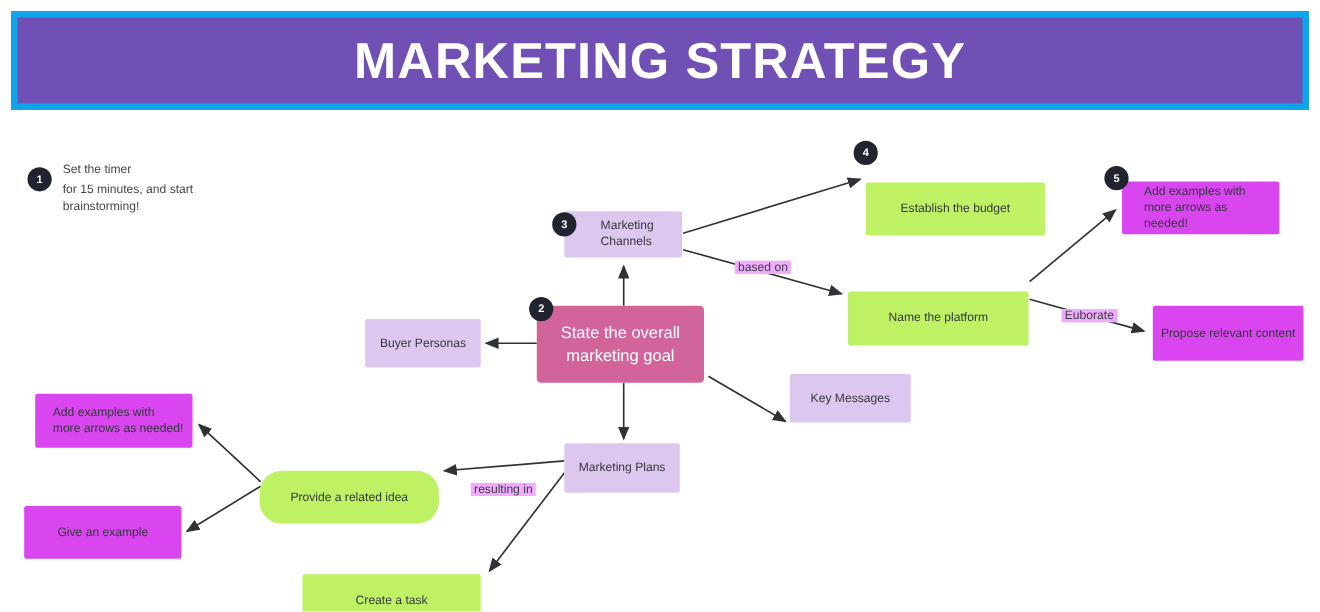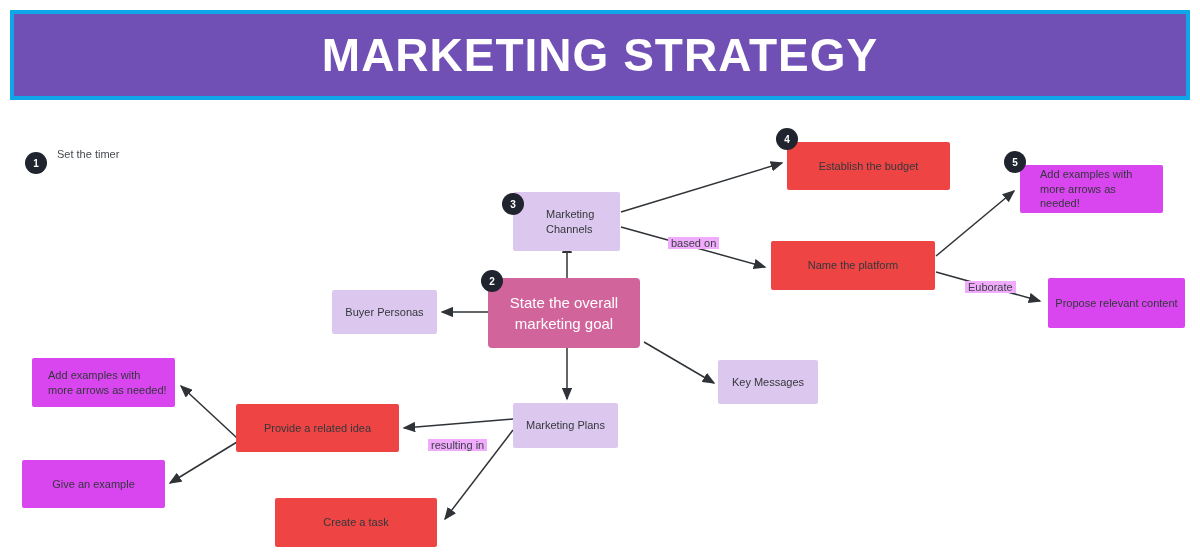--- a/index.html
+++ b/index.html
@@ -4,35 +4,35 @@
 <style>
   html,body{margin:0;padding:0;}
   body{
     width:1200px;height:556px;position:relative;overflow:hidden;
     background:#ffffff;
     font-family:"Liberation Sans","DejaVu Sans",sans-serif;
     color:#33373c;
   }
   .banner{
     position:absolute;left:10px;top:10px;width:1180px;height:90px;
-    background:#7150b5;border:4px solid #0ea5e9;box-sizing:border-box;
+    background:#7150b5;border:6px solid #0ea5e9;box-sizing:border-box;
     display:flex;align-items:center;justify-content:center;
   }
   .banner h1{
     margin:0;color:#ffffff;font-size:46px;font-weight:bold;letter-spacing:1px;
   }
   svg.wires{position:absolute;left:0;top:0;pointer-events:none;}
   .node{
     position:absolute;box-sizing:border-box;display:flex;align-items:center;
     justify-content:center;text-align:center;font-size:11px;line-height:1.35;
     color:#33373c;border-radius:2px;
   }
   .node.left{justify-content:flex-start;text-align:left;}
   .lavender{background:#dcc7ee;}
-  .mint{background:#ef4444;}
+  .mint{background:#bef264;margin-top:24px;}
   .yellow{background:#d946ef;}
   .goal{
     background:#d2649c;border-radius:4px;color:#ffffff;font-size:15px;
     line-height:1.4;
   }
   .badge{
     position:absolute;width:22px;height:22px;border-radius:50%;
     background:#1f242e;color:#ffffff;font-size:10px;font-weight:bold;
     display:flex;align-items:center;justify-content:center;z-index:5;
   }
@@ -72,57 +72,58 @@
       <line x1="936" y1="272" x2="1040" y2="301" marker-end="url(#ah)"></line>
       <line x1="513" y1="419" x2="404" y2="428" marker-end="url(#ah)"></line>
       <line x1="237" y1="438" x2="181" y2="386" marker-end="url(#ah)"></line>
       <line x1="237" y1="442" x2="170" y2="483" marker-end="url(#ah)"></line>
       <line x1="513" y1="430" x2="445" y2="519" marker-end="url(#ah)"></line>
     </g>
   </svg>
 
   <div class="annotation">
     <div class="t1">Set the timer</div>
+    <div class="t2">for 15 minutes, and start brainstorming!</div>
   </div>
 
   <div class="badge" style="left:25px;top:152px;">1</div>
   <div class="badge" style="left:481px;top:270px;">2</div>
   <div class="badge" style="left:502px;top:193px;">3</div>
   <div class="badge" style="left:776px;top:128px;">4</div>
   <div class="badge" style="left:1004px;top:151px;">5</div>
 
   <div class="node goal" style="left:488px;top:278px;width:152px;height:70px;padding:0 14px;">
     <span>State the overall marketing goal</span>
   </div>
 
-  <div class="node lavender left" style="left:513px;top:192px;width:107px;height:59px;padding-left:33px;padding-right:18px;">
+  <div class="node lavender left" style="left:513px;top:192px;width:107px;height:42px;padding-left:33px;padding-right:18px;">
     <span>Marketing Channels</span>
   </div>
 
   <div class="node lavender" style="left:332px;top:290px;width:105px;height:44px;">
     <span>Buyer Personas</span>
   </div>
 
-  <div class="node lavender" style="left:718px;top:360px;width:100px;height:44px;">
+  <div class="node lavender" style="left:718px;top:340px;width:110px;height:44px;">
     <span>Key Messages</span>
   </div>
 
   <div class="node lavender" style="left:513px;top:403px;width:105px;height:45px;">
     <span>Marketing Plans</span>
   </div>
 
   <div class="node mint" style="left:787px;top:142px;width:163px;height:48px;">
     <span>Establish the budget</span>
   </div>
 
   <div class="node mint" style="left:771px;top:241px;width:164px;height:49px;">
     <span>Name the platform</span>
   </div>
 
-  <div class="node mint" style="left:236px;top:404px;width:163px;height:48px;">
+  <div class="node mint" style="left:236px;top:404px;width:163px;height:48px;border-radius:20px;">
     <span>Provide a related idea</span>
   </div>
 
   <div class="node mint" style="left:275px;top:498px;width:162px;height:49px;text-align:center;">
     <span>Create a task</span>
   </div>
 
   <div class="node yellow left" style="left:1020px;top:165px;width:143px;height:48px;padding-left:20px;padding-right:8px;">
     <span>Add examples with more arrows as needed!</span>
   </div>

